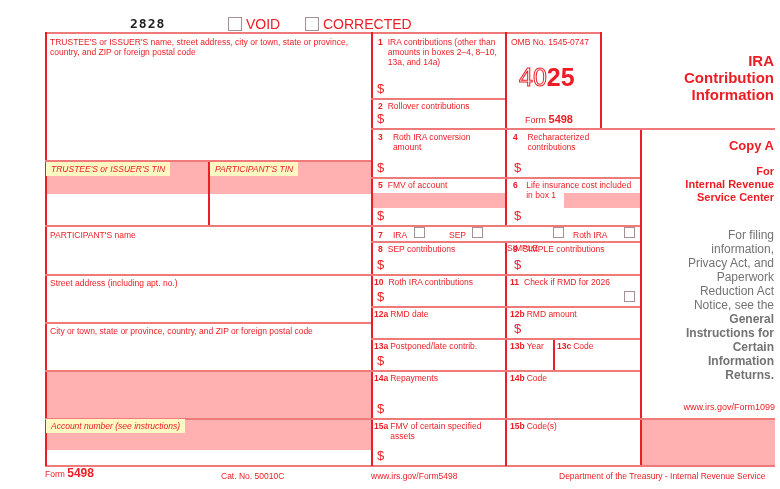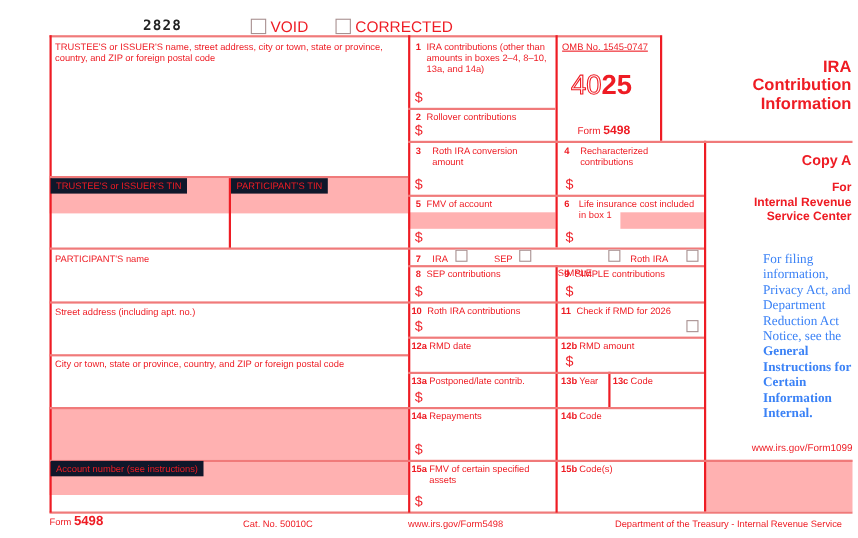--- a/index.html
+++ b/index.html
@@ -7,21 +7,21 @@
   body { font-family: "Liberation Sans", sans-serif; color: #ee1c24; position: relative; }
   .abs { position: absolute; }
   .lbl { font-size: 8.5px; line-height: 10px; color: #ee1c24; }
   .num { font-weight: bold; display: inline-block; margin-right: 5px; }
   .dollar { font-size: 13px; color: #ee1c24; position: absolute; left: 6px; bottom: 2px; line-height: 14px; }
   .line-h { position: absolute; height: 1.5px; background: #f07a7a; }
   .line-v { position: absolute; width: 1.5px; background: #ee1c24; }
   .shade { position: absolute; background: #ffb1b1; }
   .cb { position: absolute; width: 11px; height: 11px; border: 1px solid #a89090; background: #fff; }
   .cell { position: absolute; }
-  .whitetag { background: #0f172a; padding: 2px 5px 2px 5px; display: inline-block; }
+  .whitetag { background: #fef9c3; padding: 2px 5px 2px 5px; display: inline-block; font-style: italic; }
 </style>
 </head>
 <body>
 
 <div class="abs" style="left:130px;top:16px;font-family:'DejaVu Sans Mono',monospace;font-size:13px;font-weight:bold;color:#222;letter-spacing:1px;">2828</div>
 <div class="cb" style="left:228px;top:17px;width:14px;height:14px;"></div>
 <div class="abs" style="left:246px;top:16px;font-size:14px;color:#ee1c24;">VOID</div>
 <div class="cb" style="left:305px;top:17px;width:14px;height:14px;"></div>
 <div class="abs" style="left:323px;top:16px;font-size:14px;color:#ee1c24;">CORRECTED</div>
 
@@ -94,21 +94,21 @@
 </div>
 
 <div class="cell" style="left:371px;top:98px;width:134px;height:30px;">
   <div class="lbl" style="position:absolute;left:7px;top:3px;">
     <span class="num">2</span><span>Rollover contributions</span>
   </div>
   <span class="dollar">$</span>
 </div>
 
 <div class="cell" style="left:505px;top:32px;width:95px;height:96px;">
-  <div class="lbl" style="position:absolute;left:6px;top:5px;text-decoration:underline;">OMB No. 1545-0747</div>
+  <div class="lbl" style="position:absolute;left:6px;top:5px;">OMB No. 1545-0747</div>
   <div style="position:absolute;left:14px;top:32px;font-size:25px;font-weight:bold;line-height:26px;">
     <span style="color:#fff;-webkit-text-stroke:1px #ee1c24;font-weight:normal;">40</span><span style="color:#ee1c24;">25</span>
   </div>
   <div class="lbl" style="position:absolute;left:20px;top:82px;font-size:9px;">
     <span>Form</span>
     <span style="font-weight:bold;font-size:11px;">5498</span>
   </div>
 </div>
 
 <div class="cell" style="left:371px;top:128px;width:134px;height:49px;">
@@ -245,33 +245,33 @@
   <div>IRA</div>
   <div>Contribution</div>
   <div>Information</div>
 </div>
 <div class="abs" style="right:6px;top:138px;font-weight:bold;font-size:13px;color:#ee1c24;">Copy A</div>
 <div class="abs" style="right:6px;top:165px;text-align:right;font-weight:bold;font-size:11px;line-height:13px;color:#ee1c24;">
   <div>For</div>
   <div>Internal Revenue</div>
   <div>Service Center</div>
 </div>
-<div class="abs" style="right:6px;top:228px;text-align:left;font-size:12px;line-height:14px;color:#3b82f6;font-family:Liberation Serif, serif;">
+<div class="abs" style="right:6px;top:228px;text-align:right;font-size:12px;line-height:14px;color:#737373;">
   <div>For filing</div>
   <div>information,</div>
   <div>Privacy Act, and</div>
-  <div>Department</div>
+  <div>Paperwork</div>
   <div>Reduction Act</div>
   <div>Notice, see the</div>
   <div style="font-weight:bold;">
     <div>General</div>
     <div>Instructions for</div>
     <div>Certain</div>
     <div>Information</div>
-    <div>Internal.</div>
+    <div>Returns.</div>
   </div>
 </div>
 <div class="abs" style="right:5px;top:402px;font-size:9px;color:#ee1c24;">www.irs.gov/Form1099</div>
 
 <div class="abs lbl" style="left:45px;top:468px;">
   <span>Form</span>
   <span style="font-weight:bold;font-size:12px;">5498</span>
 </div>
 <div class="abs lbl" style="left:221px;top:471px;">Cat. No. 50010C</div>
 <div class="abs lbl" style="left:371px;top:471px;">www.irs.gov/Form5498</div>

